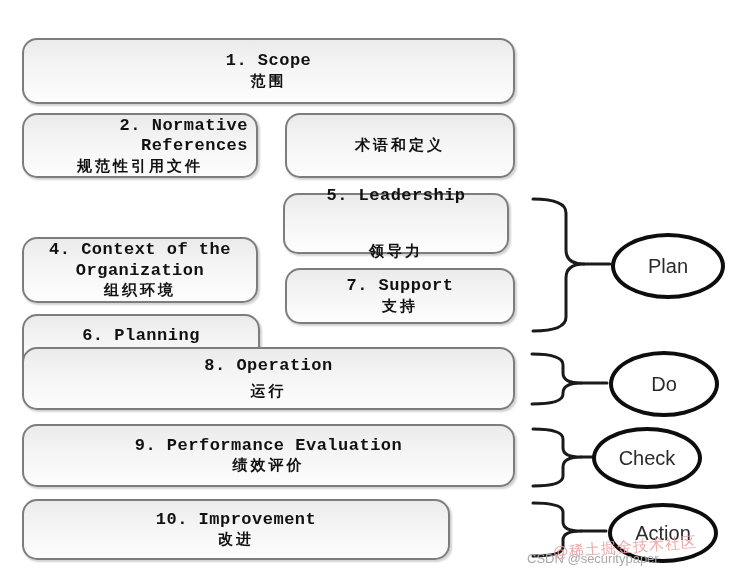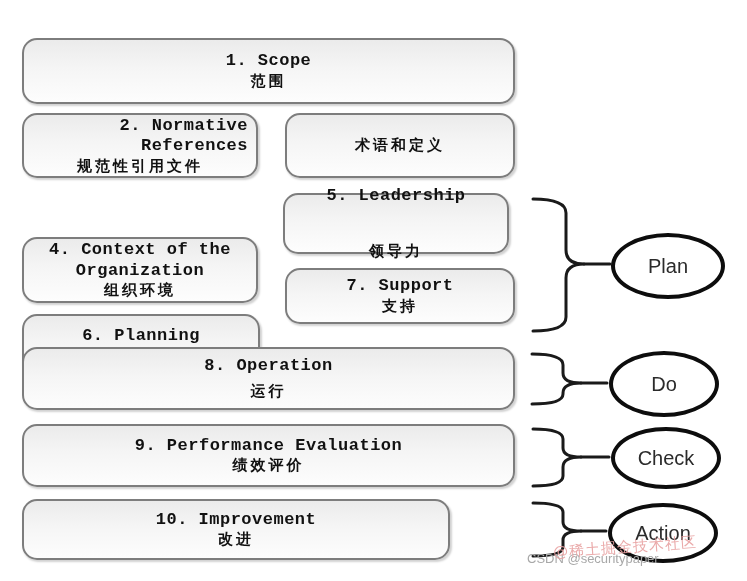--- a/index.html
+++ b/index.html
@@ -57,21 +57,21 @@
     box-sizing:border-box;
     border:4px solid #0d0d0d;
     border-radius:50%;
     background:#ffffff;
     display:flex;align-items:center;justify-content:center;
     font-family:"Liberation Sans",sans-serif;
     font-size:20px;color:#2b2b2b;
   }
   #ellipse-plan  {left:611px;top:233px;width:114px;height:66px;}
   #ellipse-do    {left:609px;top:351px;width:110px;height:66px;}
-  #ellipse-check {left:611px;top:427px;width:110px;height:62px;}
+  #ellipse-check {left:592px;top:427px;width:110px;height:62px;}
   #ellipse-action{left:608px;top:503px;width:110px;height:60px;}
 
   .watermark-gray{
     position:absolute;left:527px;top:551px;
     font-family:"Liberation Sans",sans-serif;
     font-size:13px;color:#a8a8a8;
     white-space:nowrap;
   }
   .watermark-pink{
     position:absolute;left:553px;top:538px;

